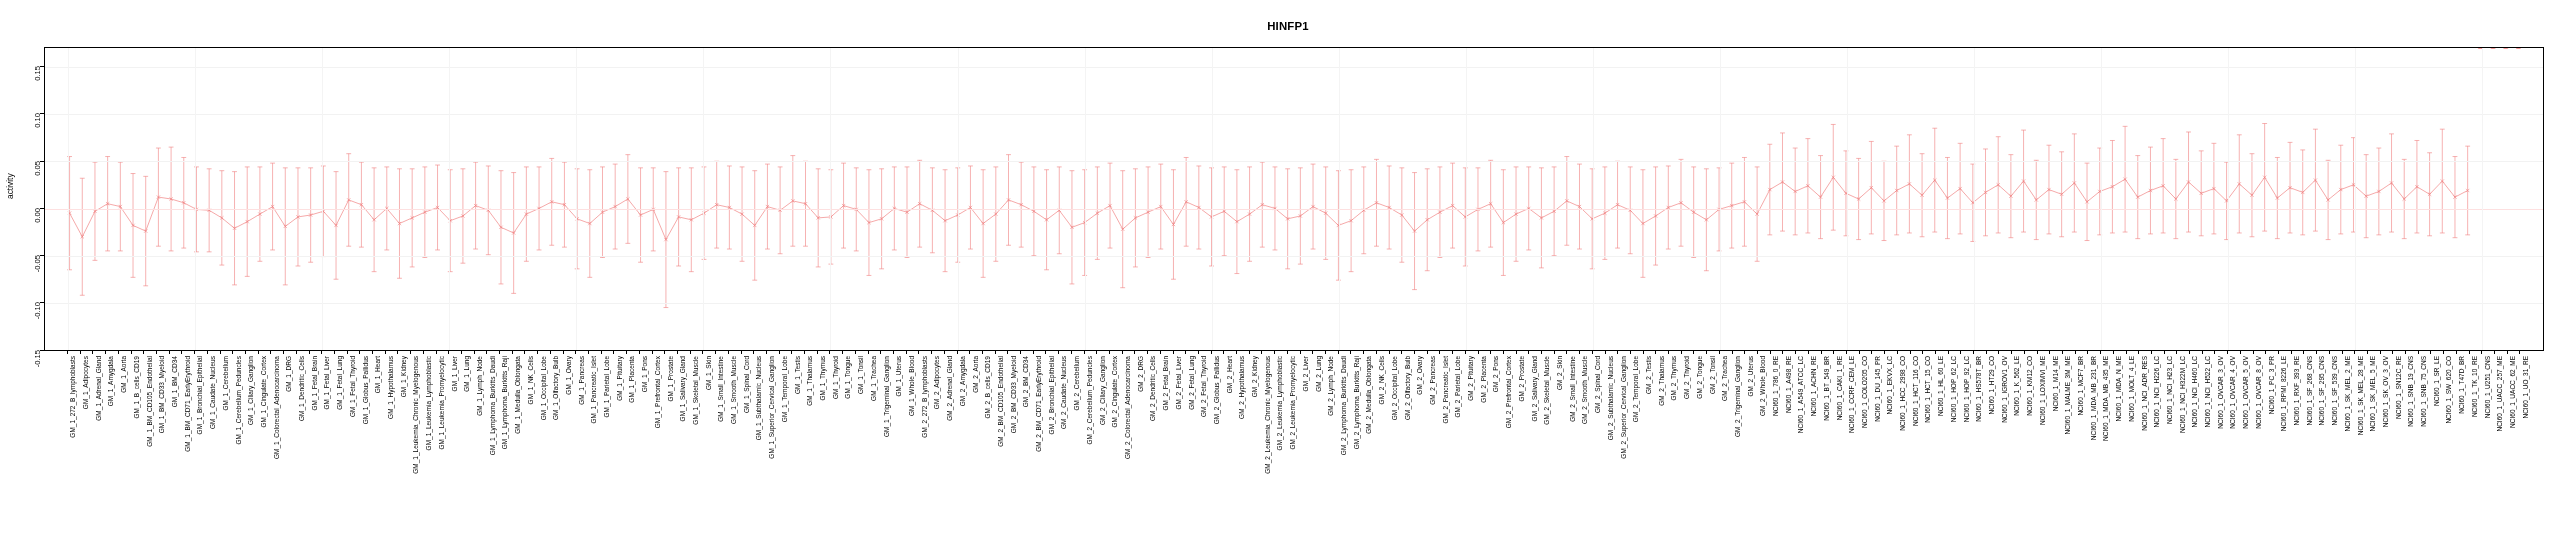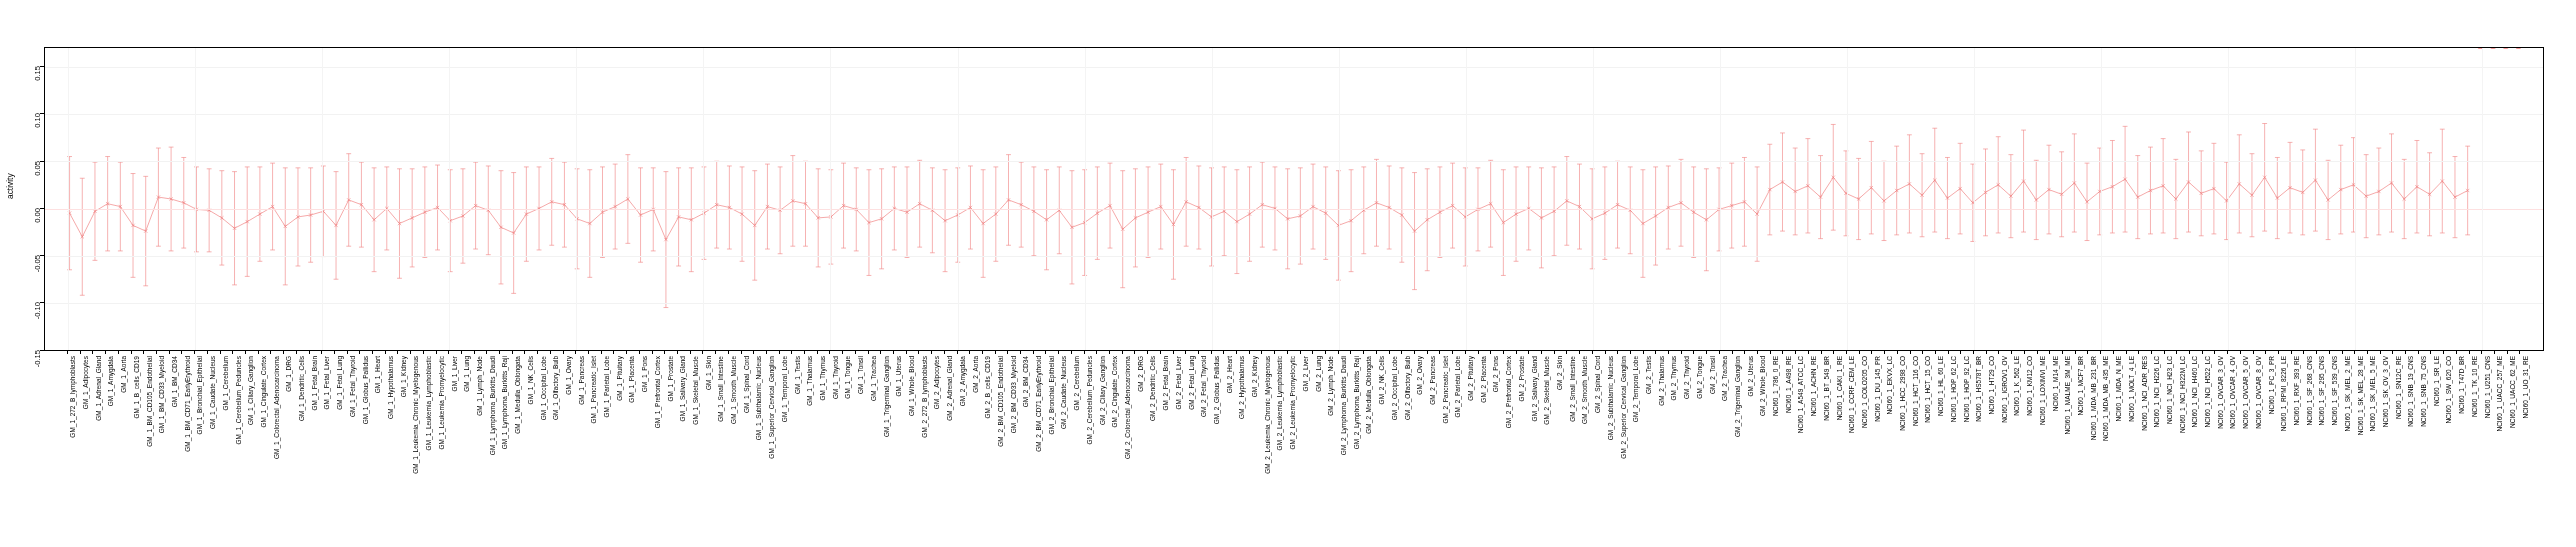--- a/index.html
+++ b/index.html
@@ -119,20 +119,21 @@
     width: 0.8px;
     height: 3px;
     background: #000000;
   }
 </style>
 </head>
 <body>
 
 <div id="root">
 
+  <div id="chart-title">HINFP1</div>
 
   <div id="ylabel">activity</div>
 
   <div id="ytick-wrap">
       <div class="ytick-txt" style="left: 37px; top: 350px;">-0.15</div>
       <div class="ytick-mark" style="left: 40px; top: 350px;"></div>
       <div class="ytick-txt" style="left: 37px; top: 302px;">-0.10</div>
       <div class="ytick-mark" style="left: 40px; top: 302px;"></div>
       <div class="ytick-txt" style="left: 37px; top: 255px;">-0.05</div>
       <div class="ytick-mark" style="left: 40px; top: 255px;"></div>

